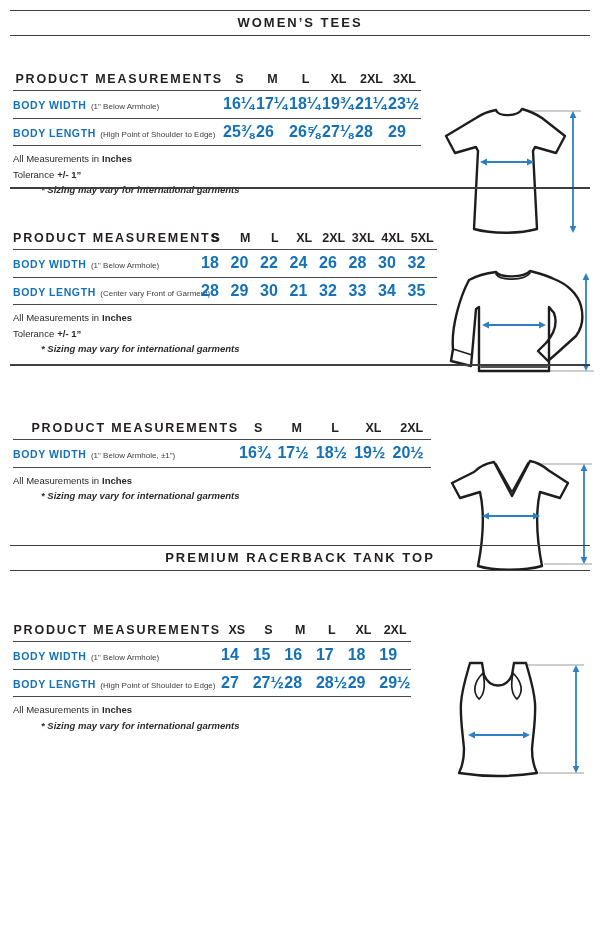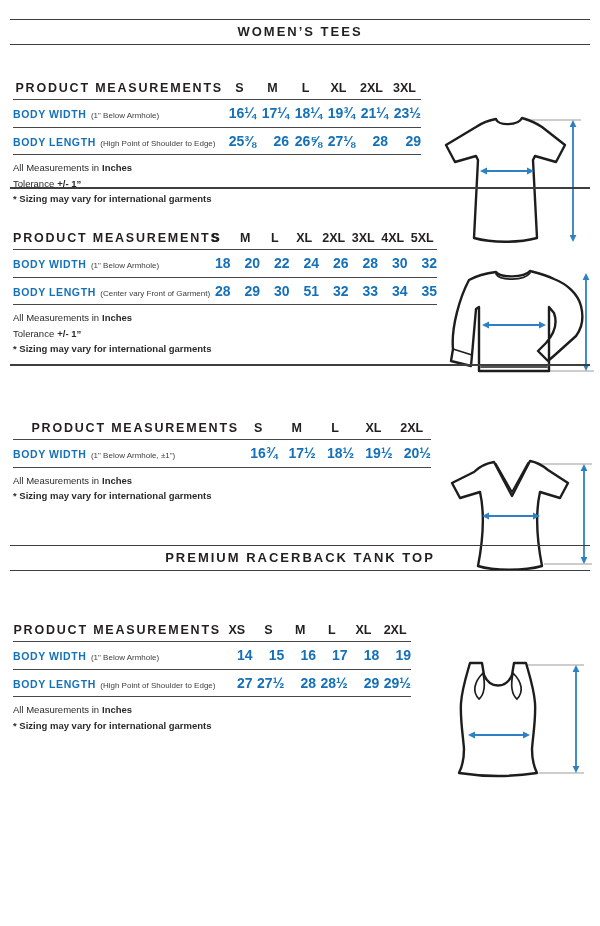--- a/index.html
+++ b/index.html
@@ -2,48 +2,48 @@
 <html><head>
 <meta charset="utf-8">
 <style>
   html,body { margin:0; padding:0; }
   body {
     width:600px; height:926px; background:#ffffff; overflow:hidden;
     font-family:"Liberation Sans","DejaVu Sans",sans-serif;
     color:#231f20;
   }
   .sec { position:relative; box-sizing:border-box; }
-  .sec1 { height:187px; padding-top:19px; }
+  .sec1 { height:187px; padding-top:10px; }
   .sec2 { height:177px; }
   .sec3 { height:181px; }
   .sec4 { height:381px; }
   .rule { border:none; border-top:1.6px solid #3e3e3e; margin:0 10px; height:0; }
   .title {
     margin:0; padding:4px 0 5px; text-align:center;
     font-size:13px; font-weight:bold; letter-spacing:2px; color:#231f20;
   }
   .content { position:relative; }
   table.mtable { border-collapse:collapse; margin-left:13px; table-layout:fixed; }
   table.mtable tr { border-bottom:1.5px solid #474747; }
   th.hlabel {
     text-align:right; font-size:12.5px; font-weight:bold; letter-spacing:1.8px;
     padding:3px 0 4px; white-space:nowrap;
   }
   th.size { text-align:center; font-size:12.5px; font-weight:bold; padding:3px 0 4px; }
   td.rl { white-space:nowrap; padding:4px 0 4.5px; }
   .rname { color:#1470b8; font-weight:bold; font-size:10.5px; letter-spacing:0.6px; }
   .rnote { color:#3f3d3e; font-size:8px; }
   td.val {
-    text-align:right; color:#1470b8; font-weight:bold; font-size:14px;
+    text-align:left; color:#1470b8; font-weight:bold; font-size:16px;
     padding:4px 0 4.5px; white-space:nowrap;
   }
   .notes { margin:7px 0 0 13px; font-size:9.5px; color:#2b2a2a; }
   .nline { margin-bottom:4.5px; }
   .nline .nb { font-weight:bold; margin-left:3px; }
-  .nline.it { font-weight:bold; }
+  .nline.it { font-style:italic; font-weight:bold;margin-left:28px; }
   .fig { position:absolute; }
   .g  { fill:#ffffff; stroke:#1d1d1d; stroke-width:2.4; stroke-linejoin:round; stroke-linecap:round; }
   .g2 { fill:none; stroke:#1d1d1d; stroke-width:1.7; stroke-linecap:round; }
   .ar { fill:none; stroke:#2e80c4; stroke-width:1.8; }
   .ah { fill:#2e80c4; stroke:none; }
   .ext{ fill:none; stroke:#9b9b9b; stroke-width:1.2; }
 </style>
 </head>
 <body>
 
@@ -153,21 +153,21 @@
         <td class="val">26</td>
         <td class="val">28</td>
         <td class="val">30</td>
         <td class="val">32</td>
       </tr>
       <tr>
         <td class="rl"><span class="rname">BODY LENGTH</span> <span class="rnote">(Center vary Front of Garment)</span></td>
         <td class="val">28</td>
         <td class="val">29</td>
         <td class="val">30</td>
-        <td class="val">51</td>
+        <td class="val">21</td>
         <td class="val">32</td>
         <td class="val">33</td>
         <td class="val">34</td>
         <td class="val">35</td>
       </tr>
     </tbody>
       </table>
     <div class="notes">
       <div class="nline"><span>All Measurements in</span><b class="nb">Inches</b></div>
       <div class="nline"><span>Tolerance</span><b class="nb">+/- 1”</b></div>

